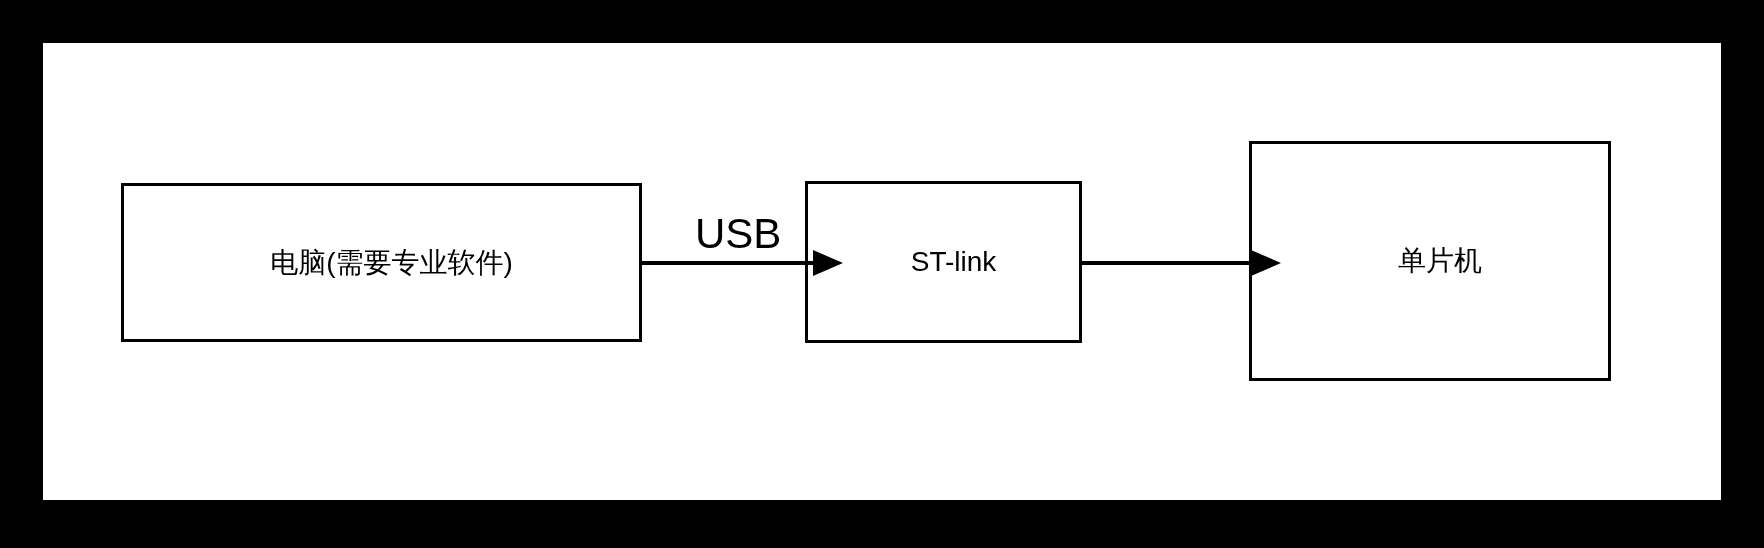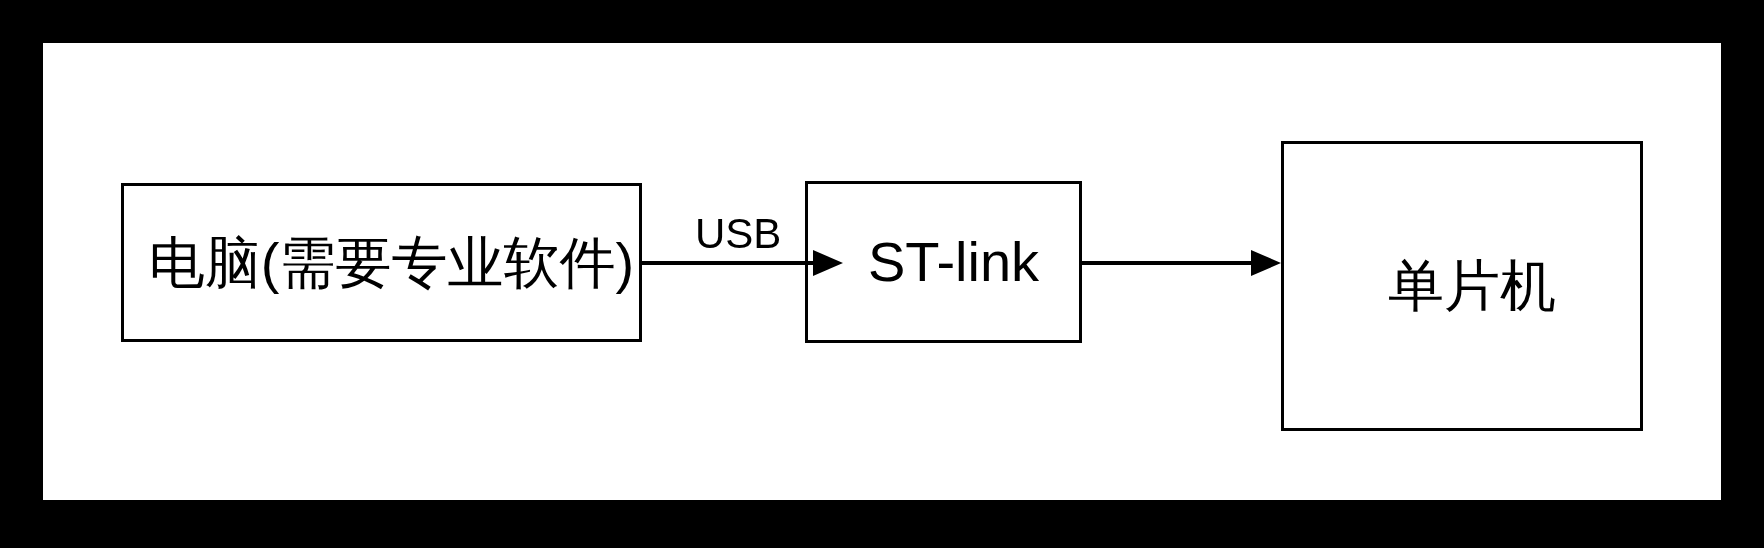--- a/index.html
+++ b/index.html
@@ -27,44 +27,44 @@
     position: absolute;
     box-sizing: border-box;
     border: 3px solid #000000;
     background: #ffffff;
     display: flex;
     align-items: center;
     justify-content: center;
   }
   .node-label {
     color: #000000;
-    font-size: 56px;
+    font-size: 28px;
     line-height: 1;
     white-space: nowrap;
     letter-spacing: 0px;
     margin-left: 20px;
   }
   
   #node-computer {
     left: 78px;   
     top: 140px;   
     width: 521px;
     height: 159px;
   }
   #node-stlink {
     left: 762px;  
     top: 138px;   
     width: 277px;
     height: 162px;
   }
   #node-mcu {
-    left: 1238px; 
+    left: 1206px; 
     top: 98px;    
     width: 362px;
-    height: 290px;
+    height: 240px;
   }
 
   
   .edge {
     position: absolute;
     height: 0;
   }
   .edge-line {
     position: absolute;
     left: 0;

